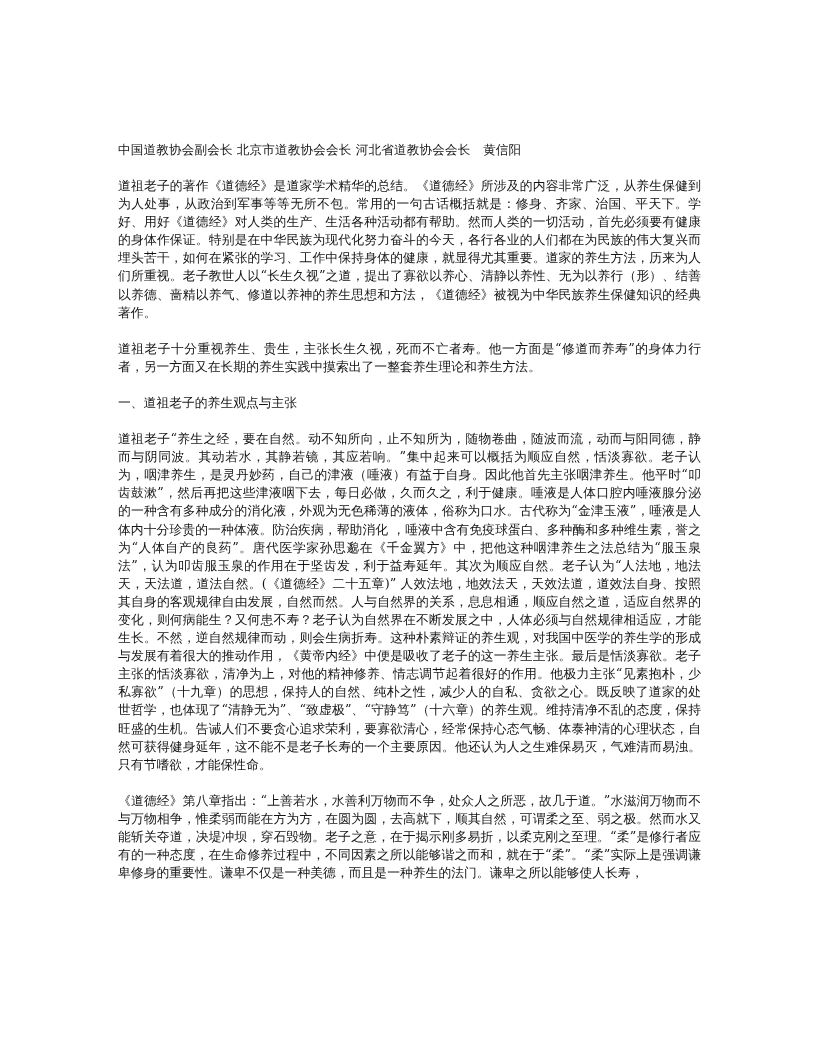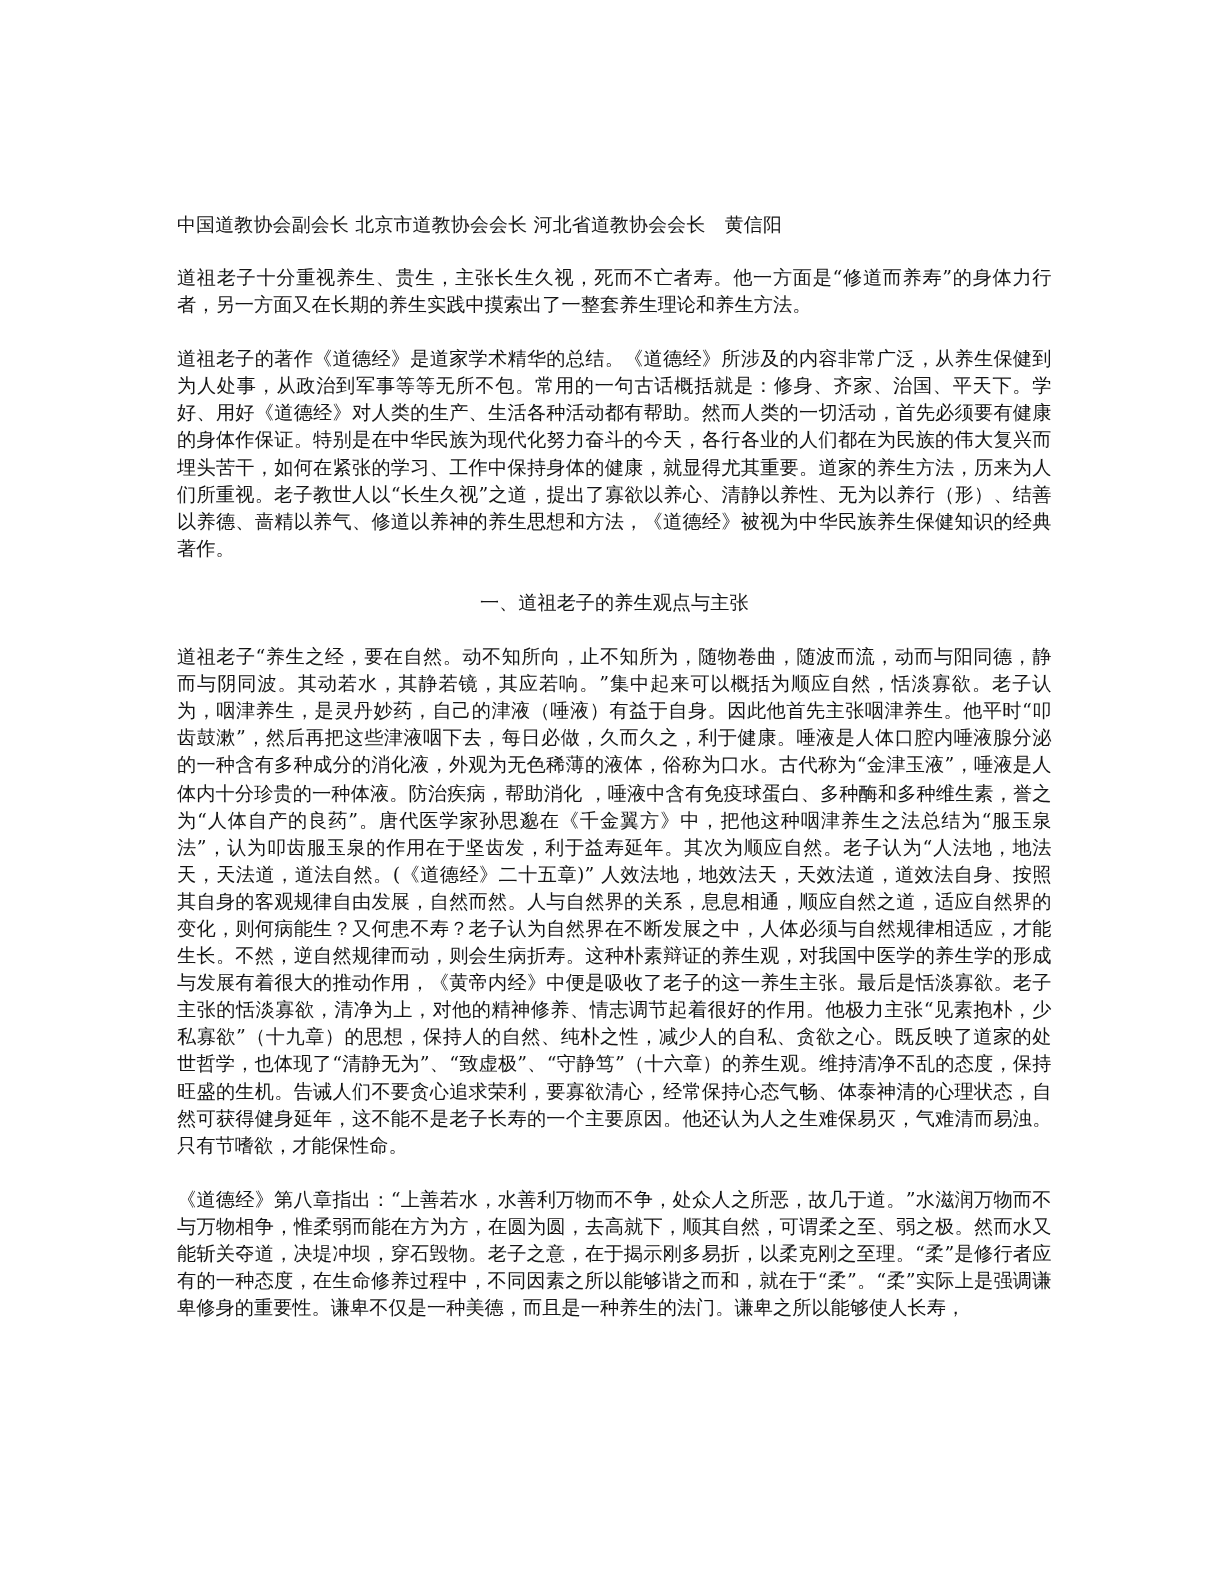--- a/index.html
+++ b/index.html
@@ -50,37 +50,37 @@
     color: #151515;
     letter-spacing: 0.02px;
     word-break: break-all;
   }
   h2.section-heading {
     font-size: 12.8px;
     line-height: 18.1px;
     font-weight: normal;
     margin: 0 0 18px 0;
     color: #151515;
-    text-align: center;
+    text-align: left;
   }
   p.para-last {
     margin-bottom: 1px;
   }
 </style>
 </head>
 <body>
 
 <div class="page">
   <div class="content">
 
     <div class="byline">中国道教协会副会长 北京市道教协会会长 河北省道教协会会长　黄信阳</div>
 
+    <p class="para">道祖老子的著作《道德经》是道家学术精华的总结。《道德经》所涉及的内容非常广泛，从养生保健到为人处事，从政治到军事等等无所不包。常用的一句古话概括就是：修身、齐家、治国、平天下。学好、用好《道德经》对人类的生产、生活各种活动都有帮助。然而人类的一切活动，首先必须要有健康的身体作保证。特别是在中华民族为现代化努力奋斗的今天，各行各业的人们都在为民族的伟大复兴而埋头苦干，如何在紧张的学习、工作中保持身体的健康，就显得尤其重要。道家的养生方法，历来为人们所重视。老子教世人以“长生久视”之道，提出了寡欲以养心、清静以养性、无为以养行（形）、结善以养德、啬精以养气、修道以养神的养生思想和方法，《道德经》被视为中华民族养生保健知识的经典著作。</p>
+
     <p class="para">道祖老子十分重视养生、贵生，主张长生久视，死而不亡者寿。他一方面是“修道而养寿”的身体力行者，另一方面又在长期的养生实践中摸索出了一整套养生理论和养生方法。</p>
-
-    <p class="para">道祖老子的著作《道德经》是道家学术精华的总结。《道德经》所涉及的内容非常广泛，从养生保健到为人处事，从政治到军事等等无所不包。常用的一句古话概括就是：修身、齐家、治国、平天下。学好、用好《道德经》对人类的生产、生活各种活动都有帮助。然而人类的一切活动，首先必须要有健康的身体作保证。特别是在中华民族为现代化努力奋斗的今天，各行各业的人们都在为民族的伟大复兴而埋头苦干，如何在紧张的学习、工作中保持身体的健康，就显得尤其重要。道家的养生方法，历来为人们所重视。老子教世人以“长生久视”之道，提出了寡欲以养心、清静以养性、无为以养行（形）、结善以养德、啬精以养气、修道以养神的养生思想和方法，《道德经》被视为中华民族养生保健知识的经典著作。</p>
 
     <h2 class="section-heading">一、道祖老子的养生观点与主张</h2>
 
     <p class="para">道祖老子“养生之经，要在自然。动不知所向，止不知所为，随物卷曲，随波而流，动而与阳同德，静而与阴同波。其动若水，其静若镜，其应若响。”集中起来可以概括为顺应自然，恬淡寡欲。老子认为，咽津养生，是灵丹妙药，自己的津液（唾液）有益于自身。因此他首先主张咽津养生。他平时“叩齿鼓漱”，然后再把这些津液咽下去，每日必做，久而久之，利于健康。唾液是人体口腔内唾液腺分泌的一种含有多种成分的消化液，外观为无色稀薄的液体，俗称为口水。古代称为“金津玉液”，唾液是人体内十分珍贵的一种体液。防治疾病，帮助消化 ，唾液中含有免疫球蛋白、多种酶和多种维生素，誉之为“人体自产的良药”。唐代医学家孙思邈在《千金翼方》中，把他这种咽津养生之法总结为“服玉泉法”，认为叩齿服玉泉的作用在于坚齿发，利于益寿延年。其次为顺应自然。老子认为“人法地，地法天，天法道，道法自然。(《道德经》二十五章)” 人效法地，地效法天，天效法道，道效法自身、按照其自身的客观规律自由发展，自然而然。人与自然界的关系，息息相通，顺应自然之道，适应自然界的变化，则何病能生？又何患不寿？老子认为自然界在不断发展之中，人体必须与自然规律相适应，才能生长。不然，逆自然规律而动，则会生病折寿。这种朴素辩证的养生观，对我国中医学的养生学的形成与发展有着很大的推动作用，《黄帝内经》中便是吸收了老子的这一养生主张。最后是恬淡寡欲。老子主张的恬淡寡欲，清净为上，对他的精神修养、情志调节起着很好的作用。他极力主张“见素抱朴，少私寡欲”（十九章）的思想，保持人的自然、纯朴之性，减少人的自私、贪欲之心。既反映了道家的处世哲学，也体现了“清静无为”、“致虚极”、“守静笃”（十六章）的养生观。维持清净不乱的态度，保持旺盛的生机。告诫人们不要贪心追求荣利，要寡欲清心，经常保持心态气畅、体泰神清的心理状态，自然可获得健身延年，这不能不是老子长寿的一个主要原因。他还认为人之生难保易灭，气难清而易浊。只有节嗜欲，才能保性命。</p>
 
     <p class="para para-last">《道德经》第八章指出：“上善若水，水善利万物而不争，处众人之所恶，故几于道。”水滋润万物而不与万物相争，惟柔弱而能在方为方，在圆为圆，去高就下，顺其自然，可谓柔之至、弱之极。然而水又能斩关夺道，决堤冲坝，穿石毁物。老子之意，在于揭示刚多易折，以柔克刚之至理。“柔”是修行者应有的一种态度，在生命修养过程中，不同因素之所以能够谐之而和，就在于“柔”。“柔”实际上是强调谦卑修身的重要性。谦卑不仅是一种美德，而且是一种养生的法门。谦卑之所以能够使人长寿，</p>
 
   </div>
 </div>
 

